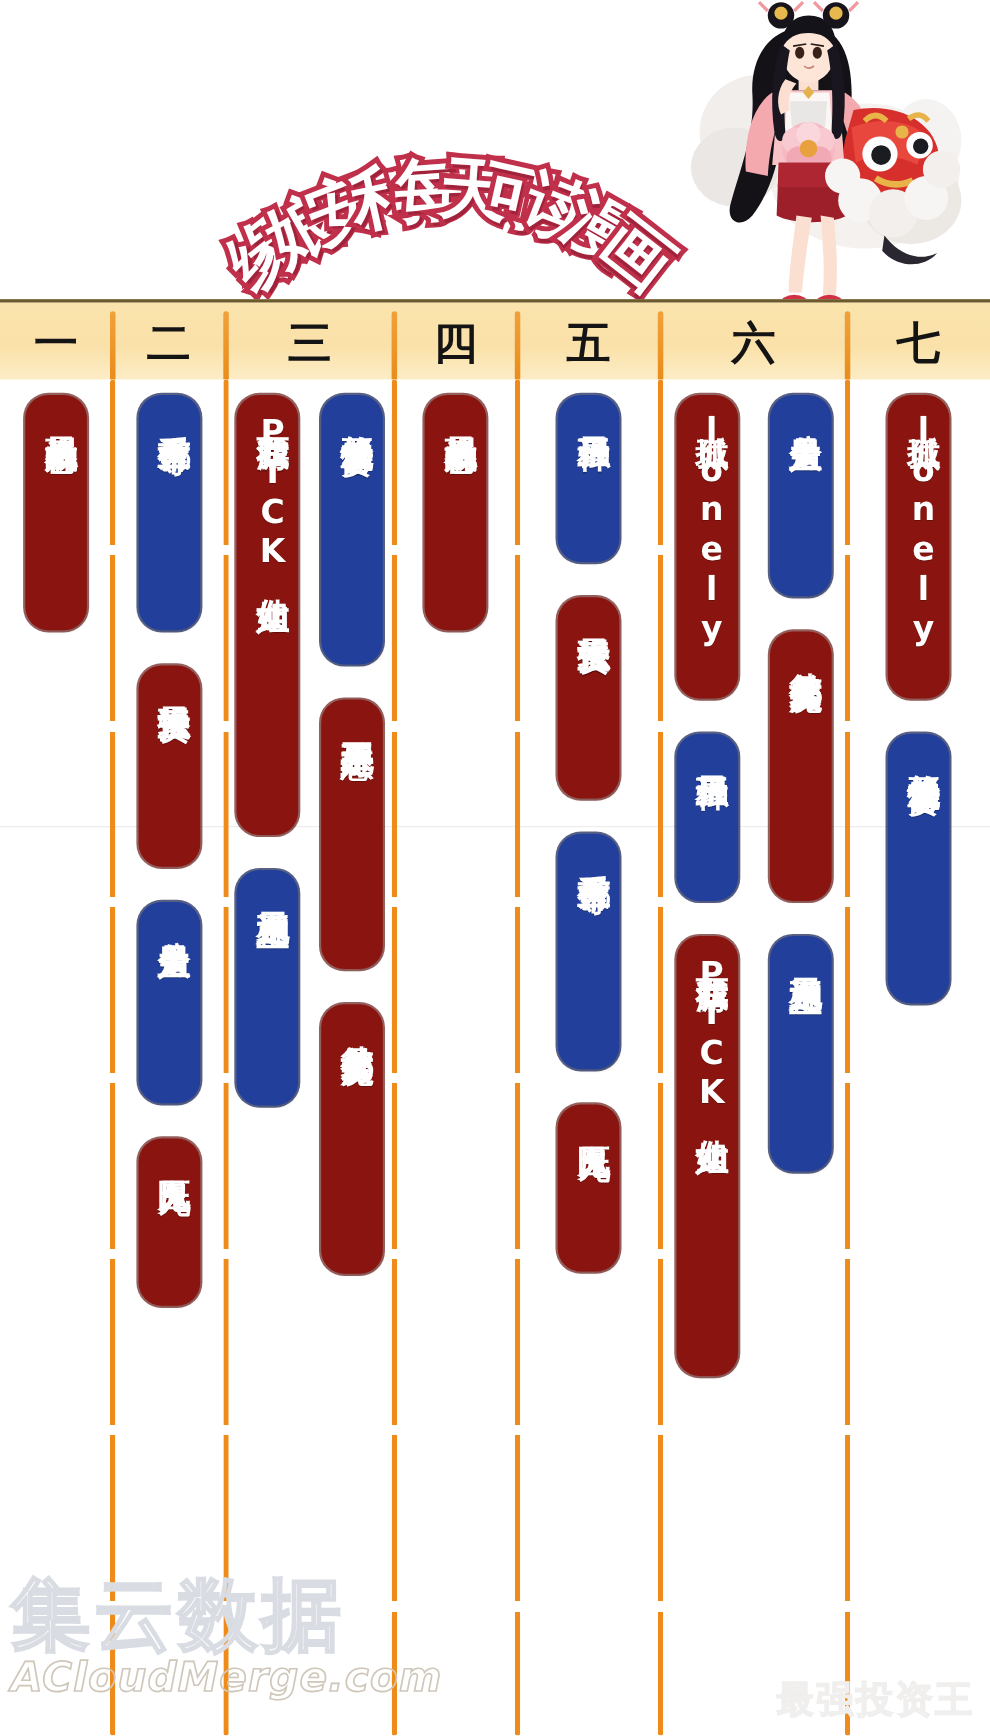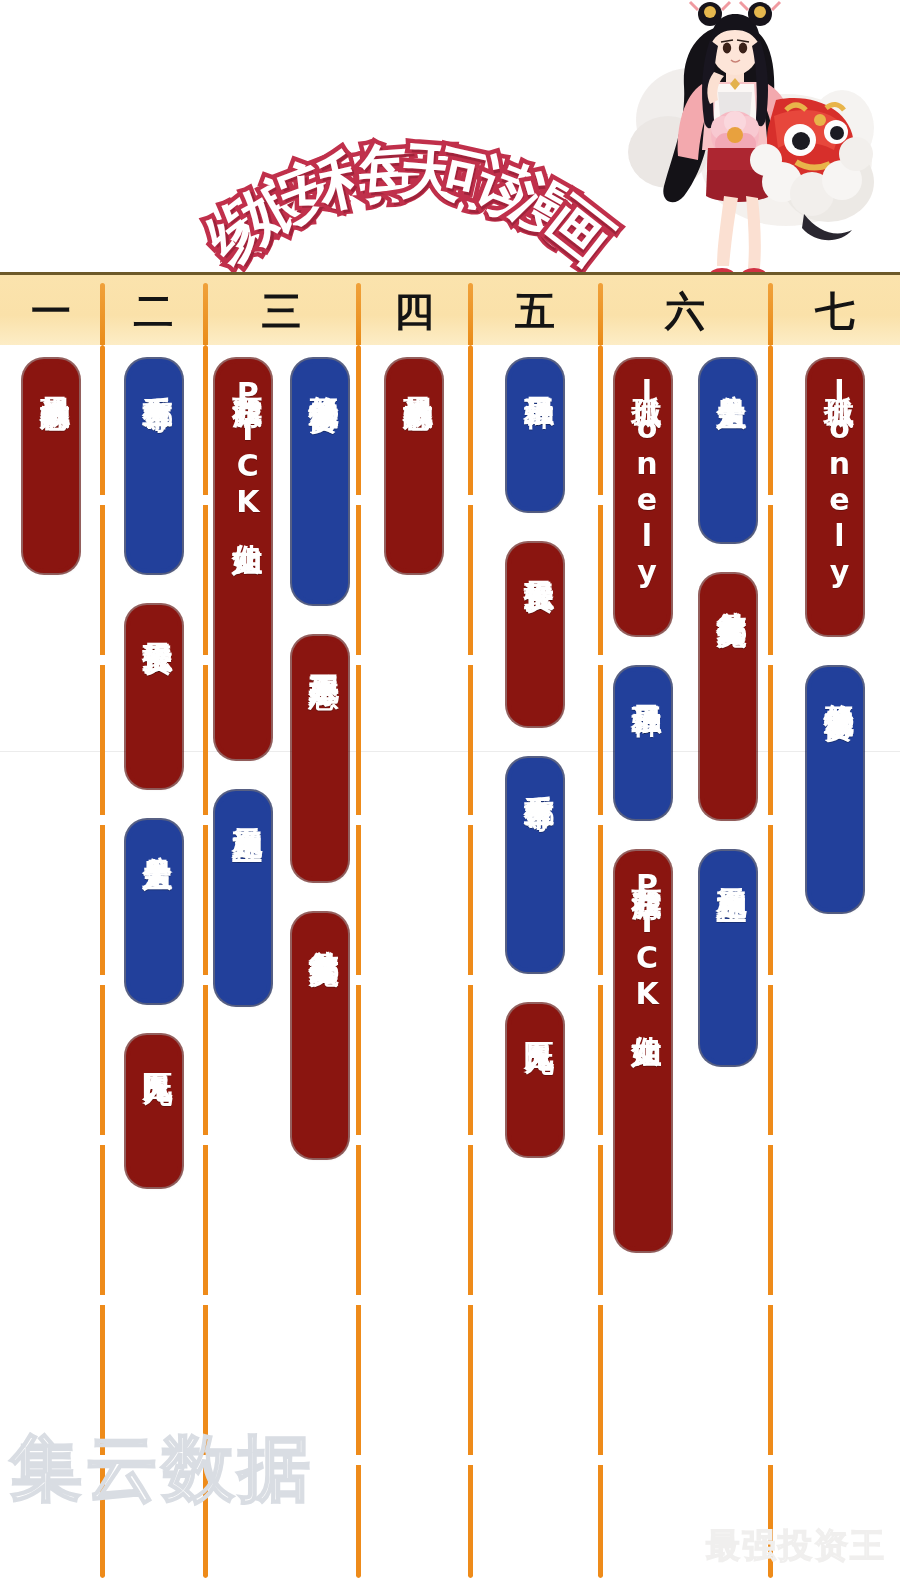--- a/index.html
+++ b/index.html
@@ -354,16 +354,17 @@
       <div class="pill red" style="left: 618.5px; top: 510px; height: 392px; width: 48px;">我在西游PICK仙女姐姐</div>
       <div class="pill blue" style="left: 703.5px; top: 18px; height: 175px; width: 48px;">公主是男人</div>
       <div class="pill red" style="left: 703.5px; top: 233px; height: 237px; width: 48px;">徒弟都是女魔头</div>
       <div class="pill blue" style="left: 703.5px; top: 510px; height: 206px; width: 48px;">逆天神妃至上</div>
       <div class="pill red" style="left: 811px; top: 18px; height: 268px; width: 48px;">孤城lonely</div>
       <div class="pill blue" style="left: 811px; top: 326px; height: 237px; width: 48px;">修仙就要傍富婆</div>
     </div>
 
   <div id="wm-main">
     <div id="wm-cn">集云数据</div>
+    <div id="wm-en">ACloudMerge.com</div>
   </div>
   <div id="wm-corner">最强投资王</div>
 
 </div>
 
 </body></html>

